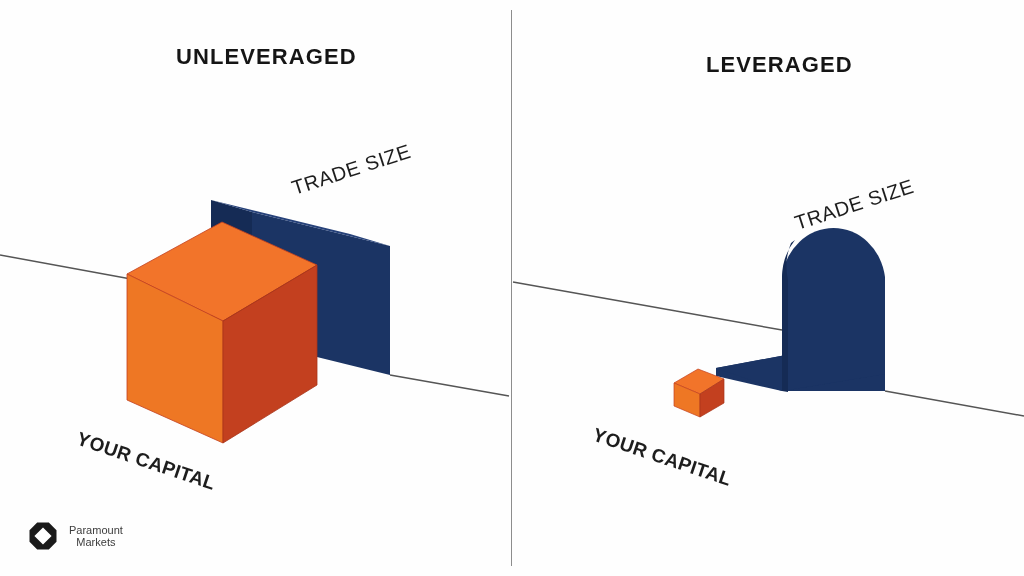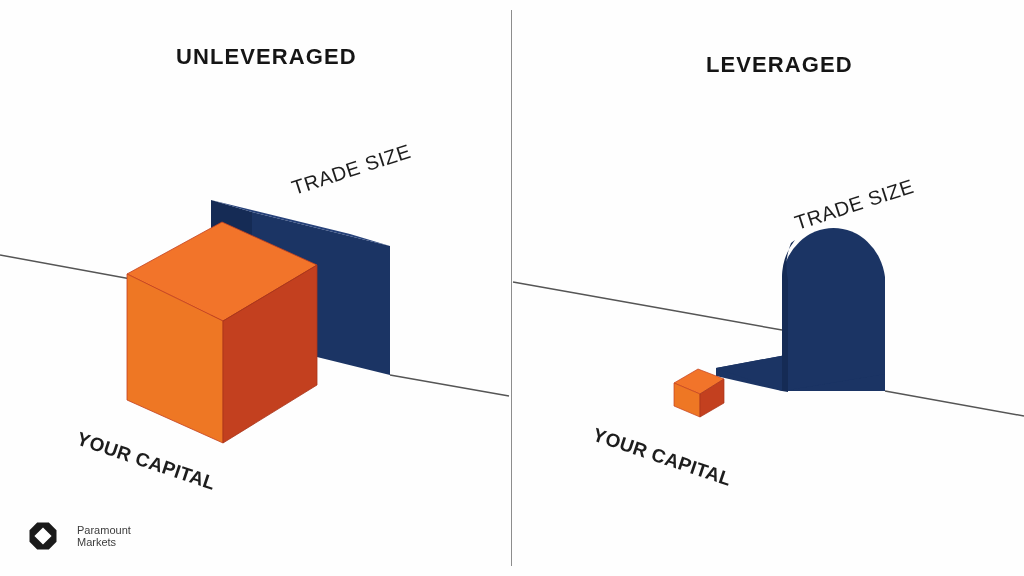--- a/index.html
+++ b/index.html
@@ -10,20 +10,21 @@
   }
   body {
     font-family: "Liberation Sans", sans-serif;
   }
   #stage {
     position: relative;
     width: 1024px;
     height: 576px;
     background: #fefefe;
     overflow: hidden;
+    text-align: center;
   }
   .panel-title {
     position: absolute;
     font-family: "Liberation Sans", sans-serif;
     font-weight: bold;
     font-size: 22px;
     letter-spacing: 1.1px;
     color: #151515;
     white-space: nowrap;
   }
@@ -67,21 +68,21 @@
     height: 576px;
     overflow: visible;
   }
 
   #logo {
     position: absolute;
     left: 28px;
     top: 521px;
     display: flex;
     align-items: center;
-    gap: 19px;
+    gap: 11px;
   }
   #logo-mark { display: block; }
   #logo-text {
     display: flex;
     flex-direction: column;
     line-height: 1.12;
     font-family: "Liberation Sans", sans-serif;
     font-size: 11px;
     color: #3c3c3c;
   }

